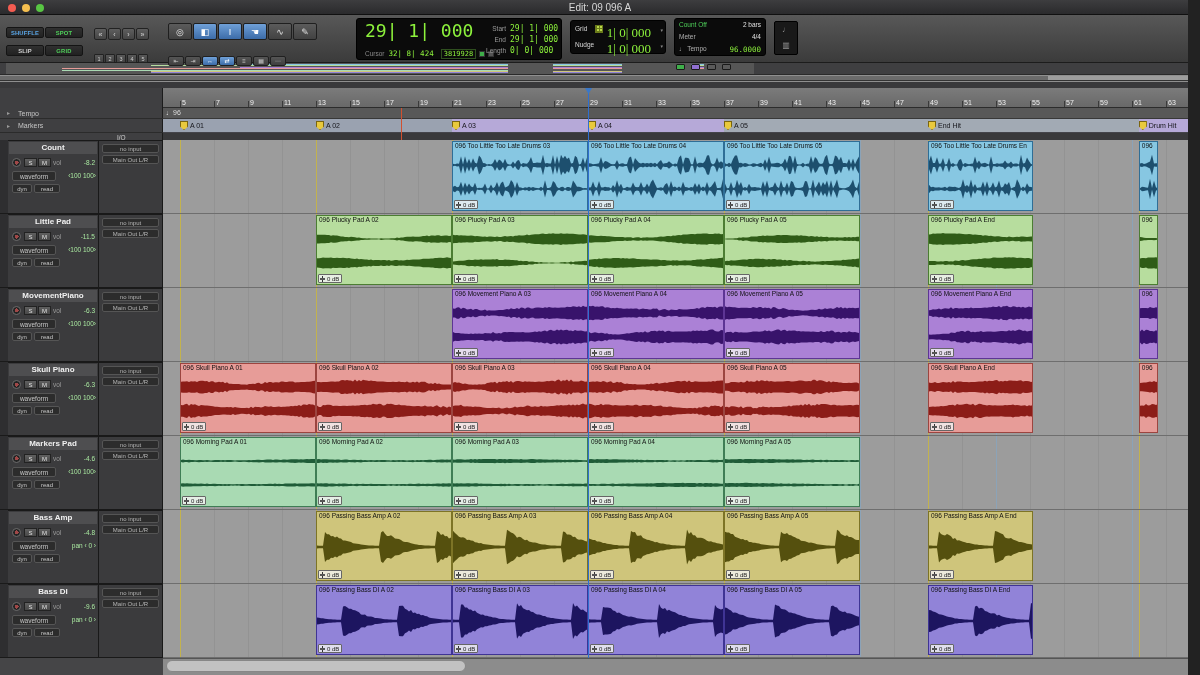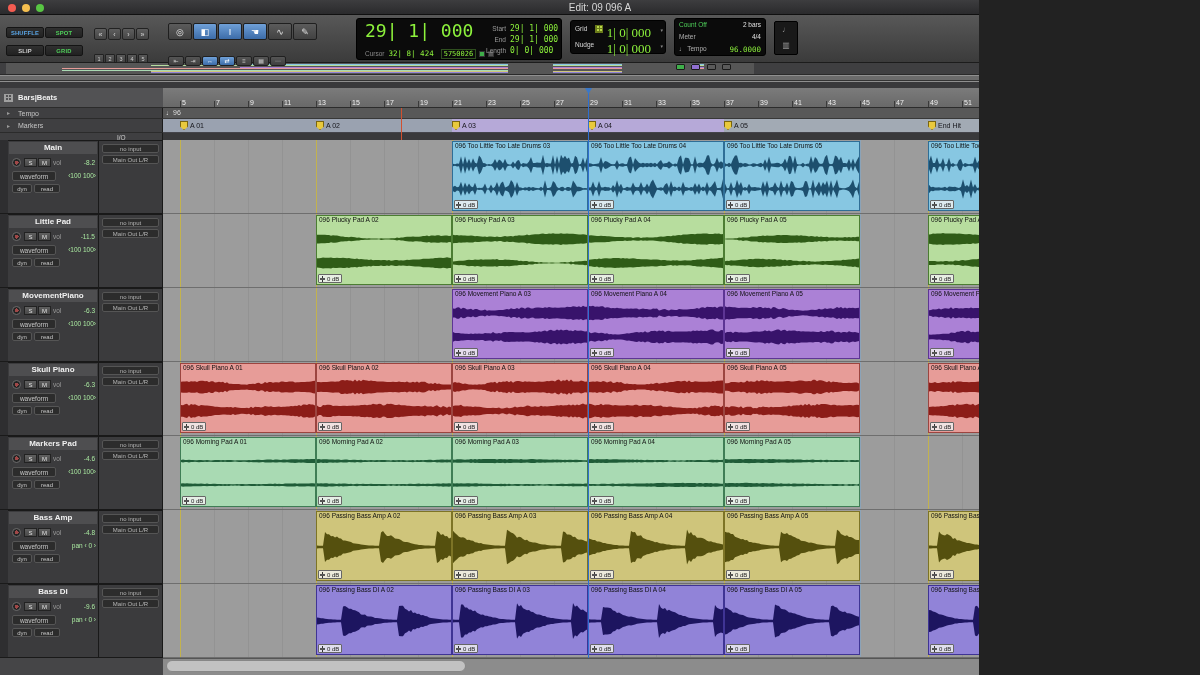--- a/index.html
+++ b/index.html
@@ -1,17 +1,17 @@
 <!DOCTYPE html>
 <html><head>
 <meta charset="utf-8">
 <style>
 *{margin:0;padding:0;box-sizing:border-box}
 html,body{width:1200px;height:675px;background:#222;font-family:"Liberation Sans",sans-serif}
-#screen{position:relative;width:979px;height:675px;background:#8f8f8f;overflow:hidden}
+#screen{position:relative;width:1188px;height:675px;background:#8f8f8f;overflow:hidden}
 
 
 #titlebar{position:absolute;left:0;top:0;width:1200px;height:15px;background:linear-gradient(#3d3d3f,#2a2a2c);border-bottom:1px solid #101010;z-index:20}
 .tl{position:absolute;top:4px;width:8px;height:8px;border-radius:50%}
 #tl-close{left:8px;background:#f45c51}#tl-min{left:22px;background:#f5bf4f}#tl-max{left:36px;background:#58c643}
 #title-text{position:absolute;left:0;right:0;top:2px;text-align:center;font-size:10px;color:#d8d8d8}
 
 
 #toolbar{position:absolute;left:0;top:15px;width:1200px;height:48px;background:linear-gradient(#585858,#3b3b3b);border-bottom:1px solid #1c1c1c;z-index:15}
 #modes{position:absolute;left:6px;top:6px;width:84px}
@@ -145,21 +145,21 @@
   <div id="toolbar">
     <div id="modes"><div class="mode-btn" style="color: rgb(90, 167, 232);">SHUFFLE</div><div class="mode-btn" style="color: rgb(79, 208, 90);">SPOT</div><div class="mode-btn" style="color: rgb(207, 207, 207);">SLIP</div><div class="mode-btn" style="color: rgb(79, 208, 90);">GRID</div></div>
     <div id="transport"><div class="tp-btn">«</div><div class="tp-btn">‹</div><div class="tp-btn">›</div><div class="tp-btn">»</div></div>
     <div id="memory"><div class="mem-btn">1</div><div class="mem-btn">2</div><div class="mem-btn">3</div><div class="mem-btn">4</div><div class="mem-btn">5</div></div>
     <div id="tools"><div class="tool-btn">◎</div><div class="tool-btn active">◧</div><div class="tool-btn active">I</div><div class="tool-btn active">☚</div><div class="tool-btn">∿</div><div class="tool-btn">✎</div></div>
     <div id="tools2"><div class="tool2-btn">⇤</div><div class="tool2-btn">⇥</div><div class="tool2-btn active">↔</div><div class="tool2-btn active">⇄</div><div class="tool2-btn">≡</div><div class="tool2-btn">▦</div><div class="tool2-btn">⋯</div></div>
 
     <div id="counter-panel">
       <div id="main-counter">29| 1| 000</div>
       <div id="cursor-row">
-        <span>Cursor</span><span class="cv">32| 8| 424</span><span id="cursor-samples">5750026</span><span class="led" style="background:#3fae4a"></span><span class="led" style="background:#555"></span>
+        <span>Cursor</span><span class="cv">32| 8| 424</span><span id="cursor-samples">3819928</span><span class="led" style="background:#3fae4a"></span><span class="led" style="background:#555"></span>
       </div>
       <div id="sel-block">
         <div class="sel-row">
             <span class="sel-label">Start</span>
             <span class="sel-value">29| 1| 000</span>
           </div>
         <div class="sel-row">
             <span class="sel-label">End</span>
             <span class="sel-value">29| 1| 000</span>
           </div>
@@ -251,24 +251,20 @@
         <div class="u-line" style="left: 413.075px; width: 89.3134px; top: 9.4px; background: rgb(145, 131, 216);"></div>
         <div class="u-line" style="left: 547.045px; width: 69.2179px; top: 9.4px; background: rgb(145, 131, 216);"></div>
       </div>
     </div>
   <div id="subrow">
       <div id="subrow-thumb"></div>
     </div>
   <div id="gap1"></div>
 
   <div id="ruler-header">
-    <div class="rh-row" id="rh-row1">
-      <span id="rh-grid"></span>
-      <span class="rh-text">Bars|Beats</span>
-    </div>
     <div class="rh-row" id="rh-row2">
       <span class="rh-arrow">▸</span>
       <span class="rh-text">Tempo</span>
     </div>
     <div class="rh-row" id="rh-row3">
       <span class="rh-arrow">▸</span>
       <span class="rh-text">Markers</span>
     </div>
     <span id="rh-io">I/O</span>
   </div>
@@ -361,21 +357,21 @@
       <div class="marker-seg" style="left: 975.8px; width: 53.2px; background: rgb(182, 169, 216);"></div>
       <div class="marker-flag" style="left: 975.8px;"></div>
       <div class="marker-label" style="left: 985.8px;">Drum Hit</div>
     </div>
   <div id="gap2"></div>
 
   <div id="tracks-area">
       <div class="track-row" style="top: 0px;">
         <div class="tr-edge"></div>
         <div class="tr-controls">
-          <div class="tr-name">Main</div>
+          <div class="tr-name">Count</div>
           <div class="tr-rec"></div>
           <div class="tr-sm tr-solo">S</div>
           <div class="tr-sm tr-mute">M</div>
           <div class="tr-vol">
             <span class="tr-vlabel">vol</span>
             <span class="tr-vvalue">-8.2</span>
           </div>
           <div class="tr-view">waveform</div>
           <div class="tr-pan">‹100  100›</div>
           <div class="tr-mini tr-dyn">dyn</div>

